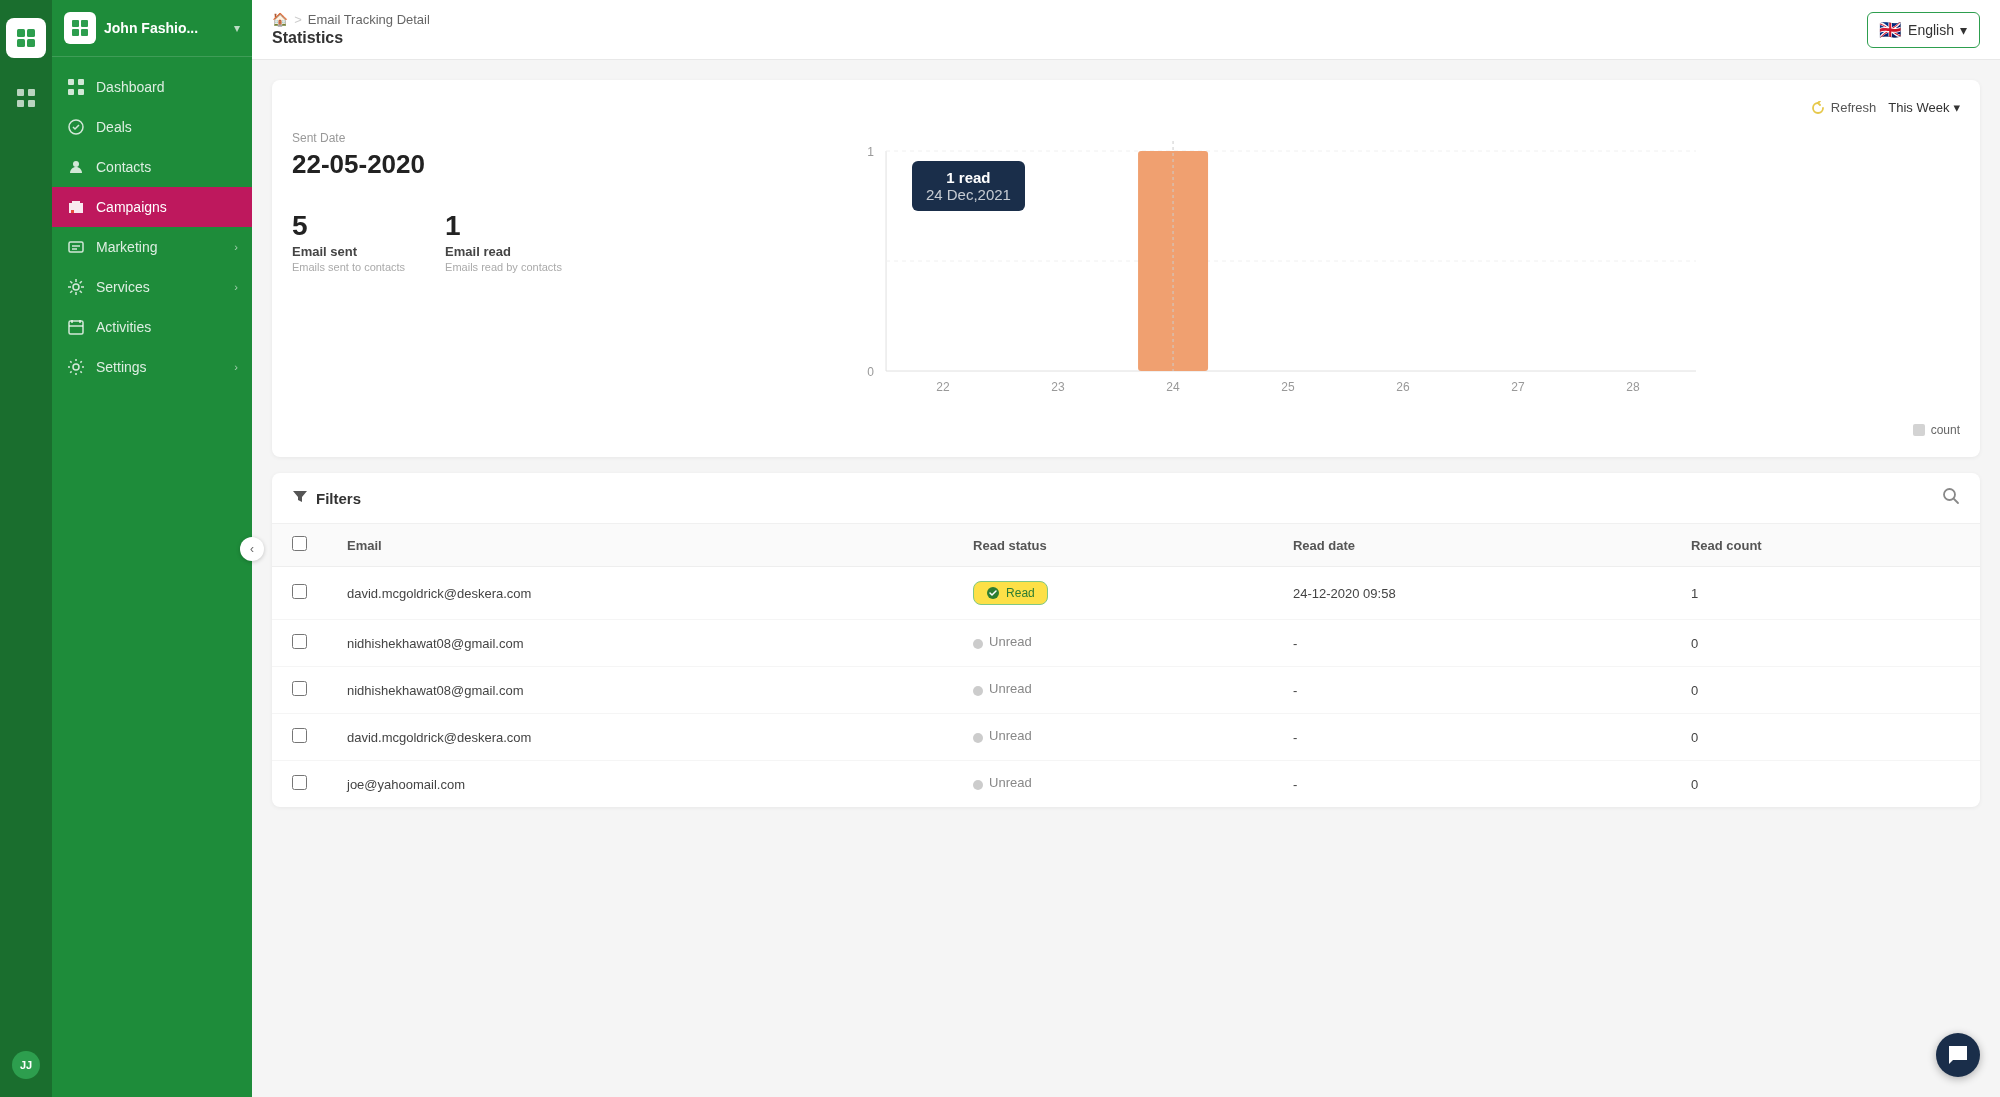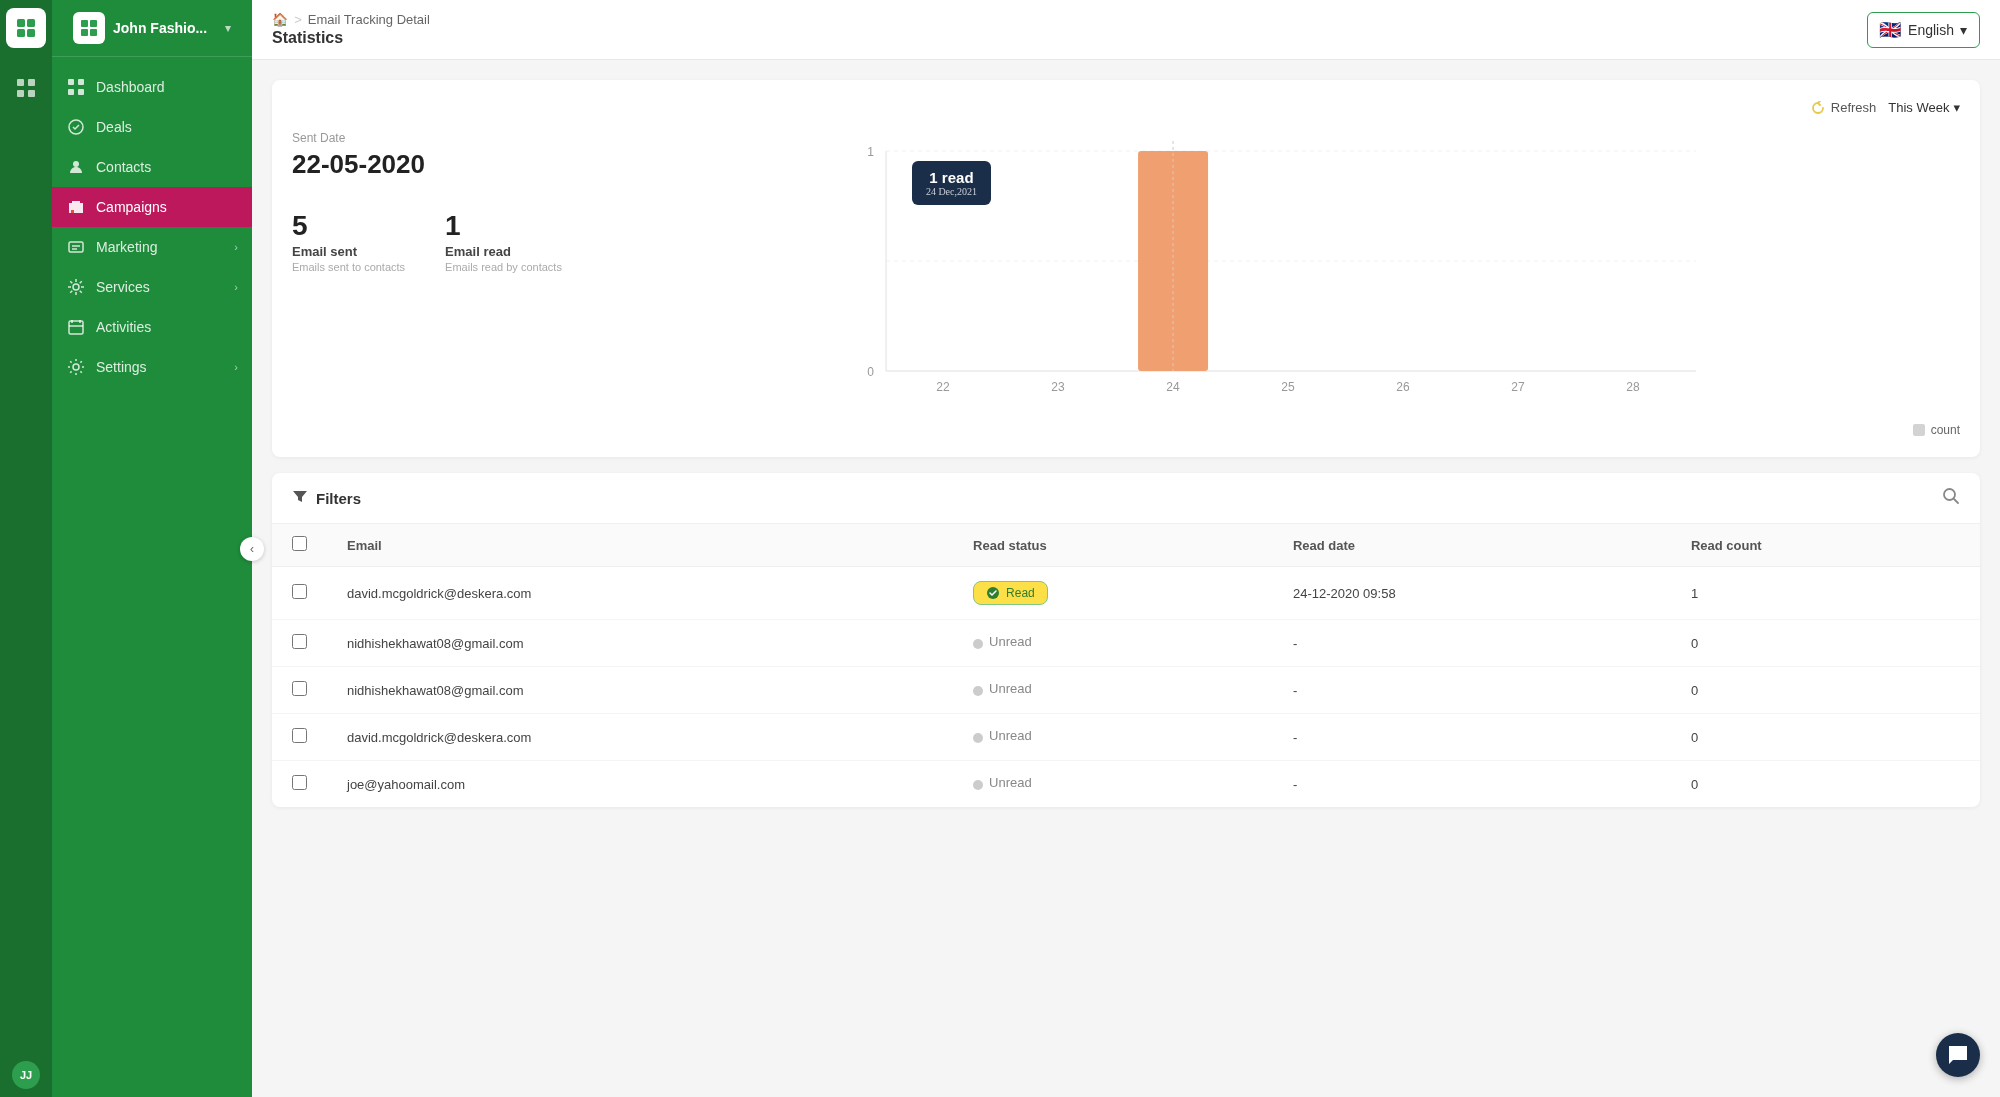--- a/index.html
+++ b/index.html
@@ -5,41 +5,41 @@
     * { box-sizing: border-box; margin: 0; padding: 0; }
     body { font-family: -apple-system, BlinkMacSystemFont, 'Segoe UI', sans-serif; background: #f5f5f5; display: flex; height: 100vh; overflow: hidden; }
 
     
     .icon-bar {
       width: 52px;
       background: #1a6e2e;
       display: flex;
       flex-direction: column;
       align-items: center;
-      padding: 8px 0;
+      padding: 18px 0;
       gap: 0;
       flex-shrink: 0;
     }
     .icon-bar-top { width: 40px; height: 40px; background: #fff; border-radius: 8px; display: flex; align-items: center; justify-content: center; margin-bottom: 20px; }
     .icon-bar-item { width: 36px; height: 36px; display: flex; align-items: center; justify-content: center; color: rgba(255,255,255,0.7); cursor: pointer; border-radius: 6px; margin: 2px 0; }
     .icon-bar-bottom { margin-top: auto; }
     .avatar-small { width: 28px; height: 28px; background: #2d9e4e; border-radius: 50%; display: flex; align-items: center; justify-content: center; color: #fff; font-size: 11px; font-weight: bold; }
 
     
     .sidebar {
       width: 200px;
       background: #1e8c3a;
       display: flex;
       flex-direction: column;
       flex-shrink: 0;
     }
     .sidebar-header {
       display: flex;
       align-items: center;
-      padding: 12px 21px;
+      padding: 12px 12px;
       border-bottom: 1px solid rgba(255,255,255,0.15);
       gap: 8px;
       cursor: pointer;
     }
     .sidebar-logo { width: 32px; height: 32px; background: #fff; border-radius: 6px; display: flex; align-items: center; justify-content: center; }
     .sidebar-title { color: #fff; font-size: 14px; font-weight: 600; flex: 1; }
     .sidebar-chevron { color: rgba(255,255,255,0.7); font-size: 12px; }
     .sidebar-nav { flex: 1; padding: 10px 0; }
     .nav-item {
       display: flex;
@@ -141,21 +141,21 @@
       position: absolute;
       background: #1a2e4a;
       color: #fff;
       border-radius: 6px;
       padding: 8px 14px;
       font-size: 13px;
       text-align: center;
       pointer-events: none;
     }
     .tooltip-read { font-size: 15px; font-weight: 600; }
-    .tooltip-date { font-size: 10px; color: rgba(255,255,255,0.75); font-family: Liberation Serif, serif; }
+    .tooltip-date { font-size: 15px; color: rgba(255,255,255,0.75); }
 
     
     .chart-legend { display: flex; align-items: center; gap: 6px; font-size: 12px; color: #666; margin-top: 8px; justify-content: flex-end; }
     .legend-dot { width: 12px; height: 12px; background: #d3d3d3; border-radius: 2px; }
 
     
     .filter-card {
       background: #fff;
       border-radius: 8px;
       box-shadow: 0 1px 4px rgba(0,0,0,0.06);

